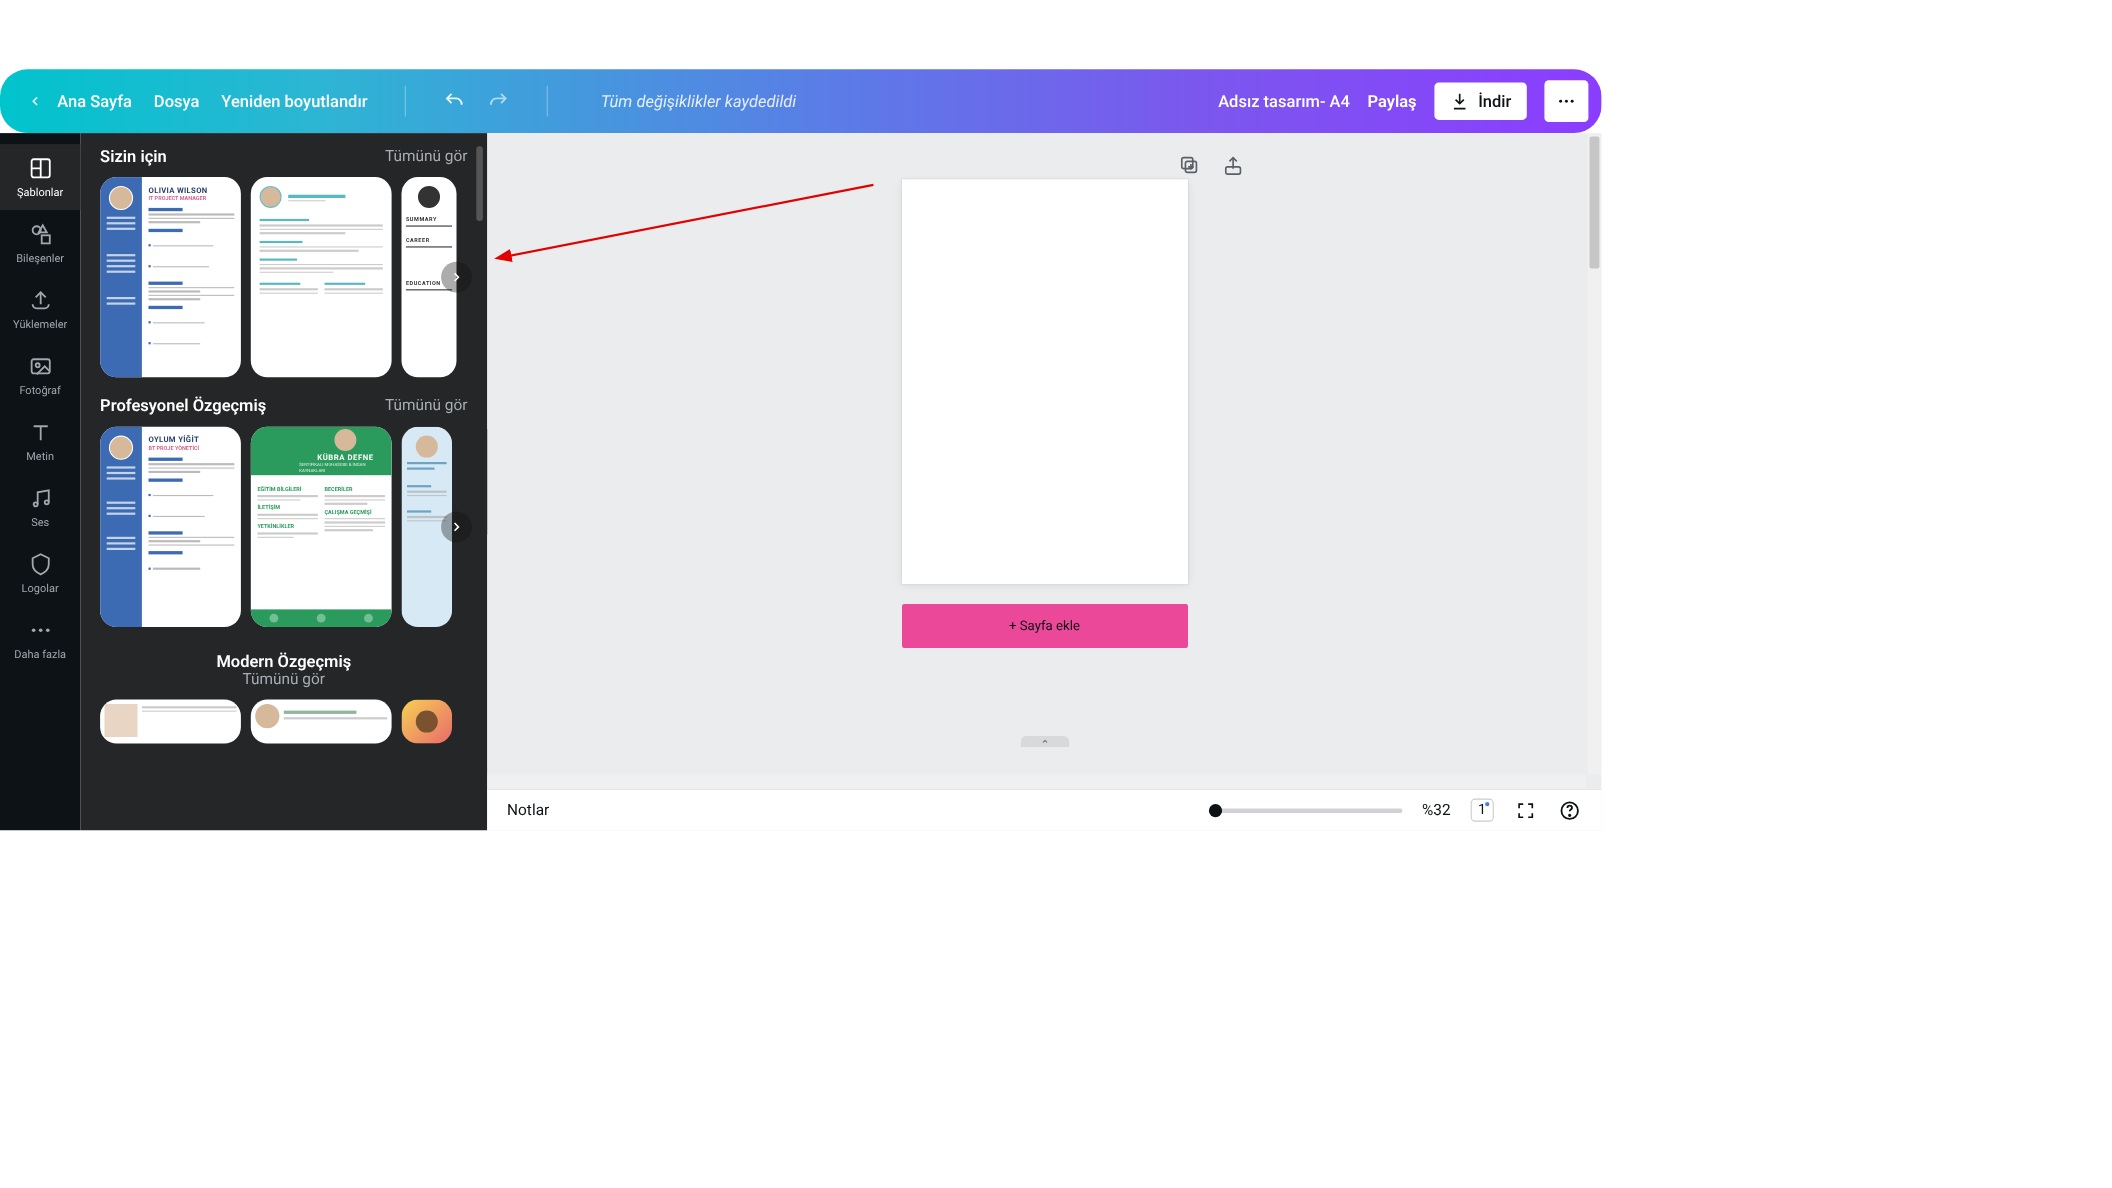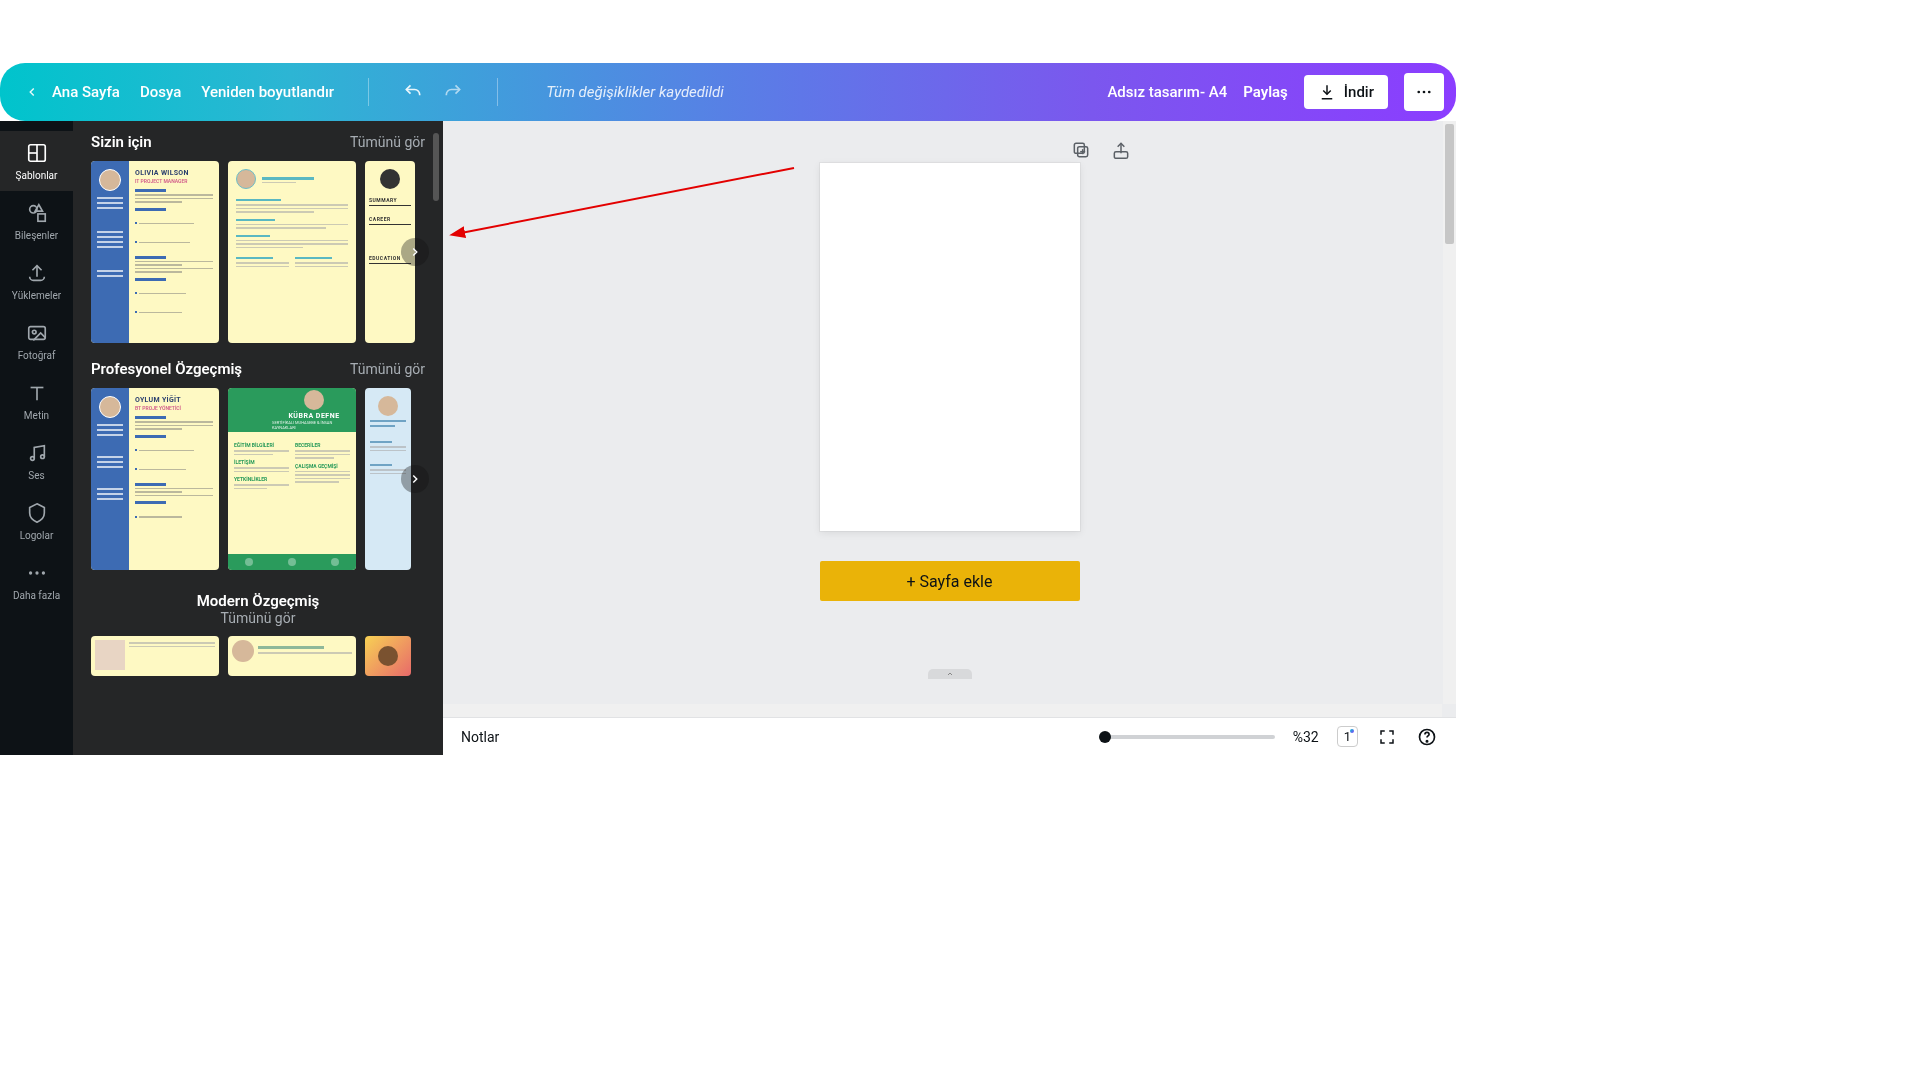--- a/index.html
+++ b/index.html
@@ -38,21 +38,21 @@
   
   .panel { width:370px; background:#252627; color:#fff; display:flex; flex-direction:column; position:relative; }
   .search-wrap { padding:14px 18px 10px; }
   .search { background:#fff; border-radius:4px; height:42px; display:flex; align-items:center; padding:0 10px; gap:10px; }
   .search input { border:none; outline:none; flex:1; font-size:15px; background:transparent; }
   .panel-scroll { flex:1; overflow:hidden; padding:0 18px 10px; position:relative;}
   .section-hd { display:flex; align-items:center; justify-content:space-between; margin:12px 0 10px; }
   .section-hd .title { font-weight:600; font-size:15px; }
   .section-hd .seeall { font-size:14px; color:#a7adb3; cursor:pointer; }
   .thumb-row { display:flex; gap:9px; position:relative; }
-  .thumb { width:128px; height:182px; background:#fef9c3; border-radius:4px; overflow:hidden; cursor:pointer; position:relative; flex-shrink:0;}
+  .thumb { width:128px; height:182px; background:#ffffff; border-radius:15px; overflow:hidden; cursor:pointer; position:relative; flex-shrink:0;}
   .thumb.small { height:40px; }
   .thumb.partial { width:50px; }
   .thumb.partial2 { width:46px; }
   .row-chevron { position:absolute; right:-4px; top:50%; transform:translateY(-50%); width:28px; height:28px; border-radius:50%; background:rgba(17,17,17,0.35); display:flex; align-items:center; justify-content:center; cursor:pointer; }
   .panel-collapse { position:absolute; right:-14px; top:50%; transform:translateY(-50%); width:14px; height:96px; background:#252627; border-radius:0 6px 6px 0; display:flex; align-items:center; justify-content:center; cursor:pointer;}
   .panel-scrollbar { position:absolute; right:4px; top:12px; width:6px; height:68px; background:#555; border-radius:3px; }
 
   
   .tpl-blue-left { display:flex; height:100%; }
   .tpl-blue-left .lcol { width:38px; background:#3d6bb3; padding:8px 4px; }
@@ -83,21 +83,21 @@
   .tpl-skyblue .av3 { width:20px; height:20px; border-radius:50%; background:#d6b89a; margin:0 auto 4px;}
   .sk-line { height:2px; background:#6fa3c4; margin:3px 0;}
   
   
   .canvas-area { flex:1; background:#ebecee; display:flex; flex-direction:column; position:relative; }
   .canvas-scroll { flex:1; overflow:auto; position:relative; }
   .canvas-inner { position:relative; width:100%; height:558px;}
   .page-tools { position:absolute; top:18px; left:50%; transform:translateX(120px); display:flex; gap:18px; }
   .pg-icon { width:22px; height:22px; color:#5b6066; cursor:pointer; display:flex; align-items:center; justify-content:center;}
   .page { position:absolute; top:42px; left:50%; transform:translateX(-50%); width:260px; height:368px; background:#fff; box-shadow:0 0 0 1px rgba(0,0,0,0.04), 0 2px 8px rgba(0,0,0,0.08);}
-  .add-page { position:absolute; top:440px; left:50%; transform:translateX(-50%); width:260px; height:40px; background:#eab308; display:flex; align-items:center; justify-content:center; font-size:16px; color:#0d1216; cursor:pointer; border-radius:2px;}
+  .add-page { position:absolute; top:428px; left:50%; transform:translateX(-50%); width:260px; height:40px; background:#ec4899; display:flex; align-items:center; justify-content:center; font-size:12px; color:#0d1216; cursor:pointer; border-radius:2px;}
   .canvas-collapse { position:absolute; left:50%; transform:translateX(-50%); bottom:0; width:44px; height:10px; background:#d8d9db; border-radius:5px 5px 0 0; display:flex; align-items:center; justify-content:center; cursor:pointer;}
   
   
   .arrow { position:absolute; top:42px; left:6px; pointer-events:none; }
   
   
   .statusbar { height:38px; border-top:1px solid #e1e2e4; background:#fff; display:flex; align-items:center; padding:0 18px; gap:18px; font-size:14px; color:#0d1216;}
   .statusbar .notes { flex:0 0 auto; cursor:pointer;}
   .sb-spacer { flex:1; }
   .zoom-slider { width:170px; height:4px; background:#d0d2d5; border-radius:2px; position:relative;}

